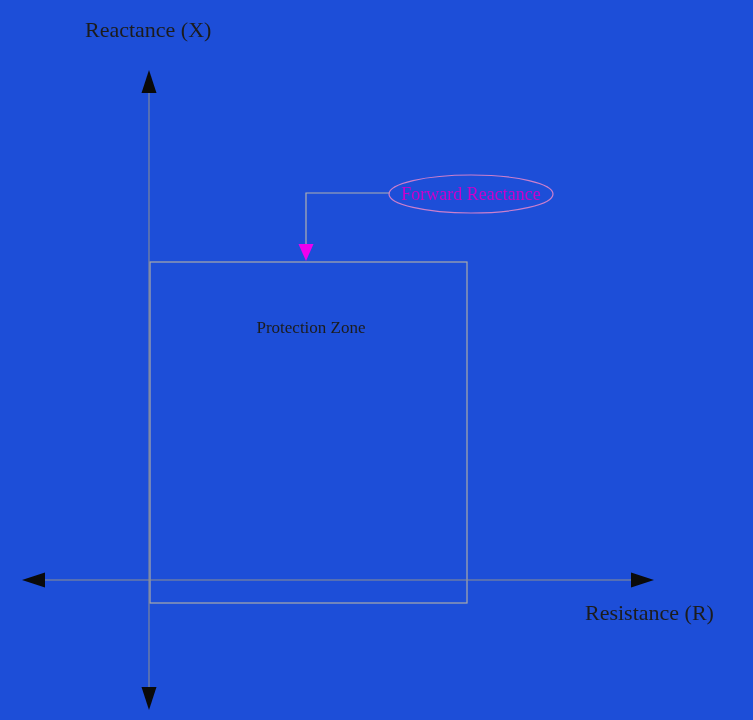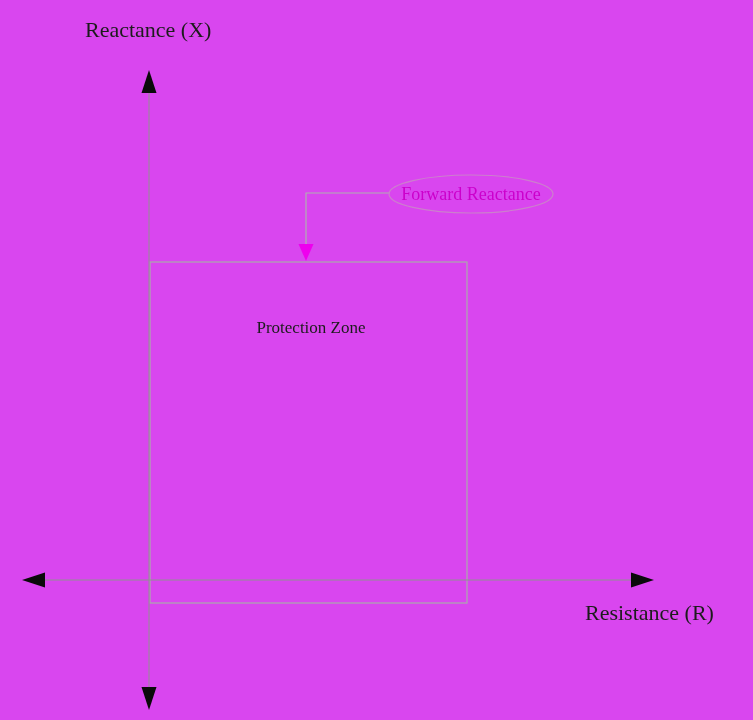--- a/index.html
+++ b/index.html
@@ -4,21 +4,21 @@
 <style>
   html, body {
     margin: 0;
     padding: 0;
     background: #ffffff;
   }
   .canvas {
     position: relative;
     width: 753px;
     height: 720px;
-    background: #d946ef;
+    background: #1d4ed8;
     overflow: hidden;
     font-family: "Liberation Serif", serif;
   }
   svg { display: block; }
   .axis-label {
     font-family: "Liberation Serif", serif;
     font-size: 22px;
   }
   .zone-label {
     font-family: "Liberation Serif", serif;

